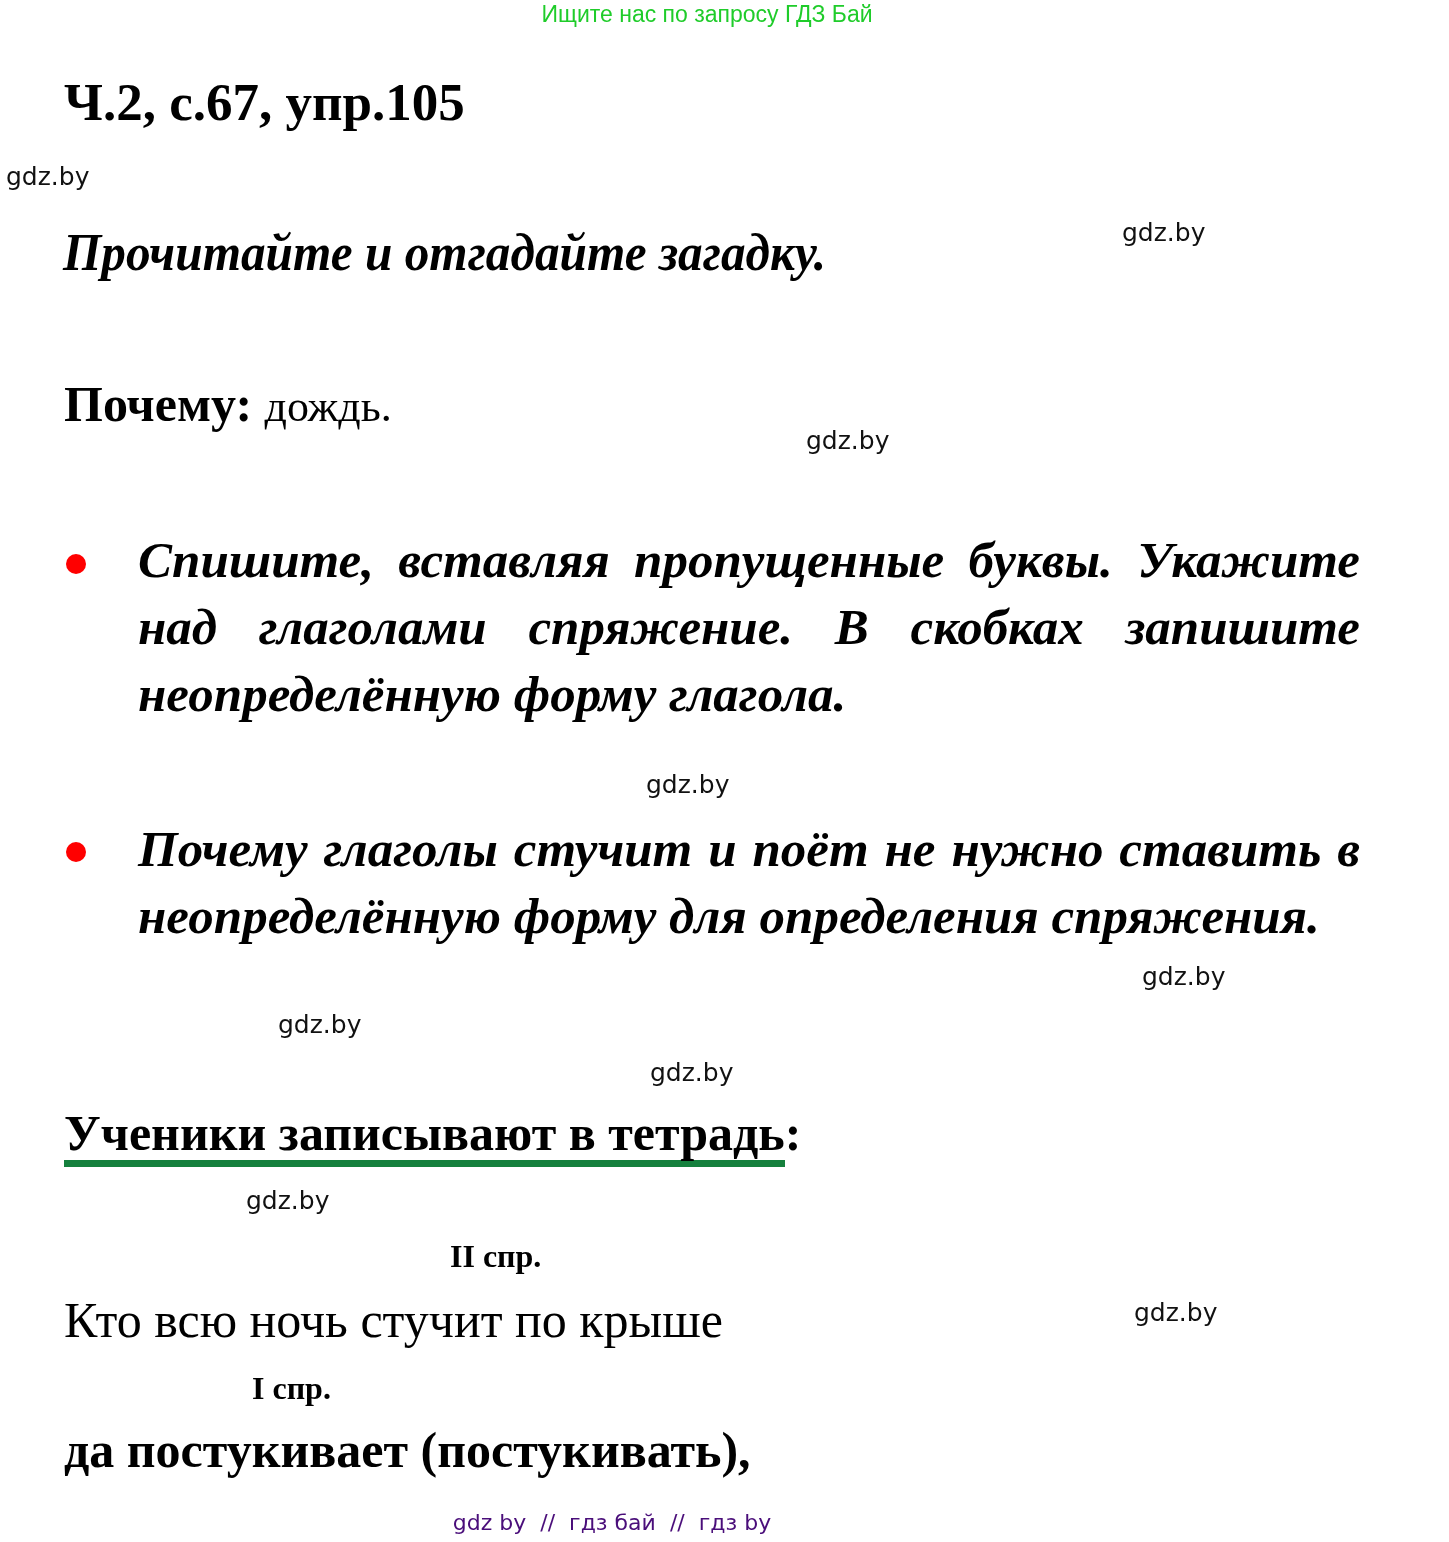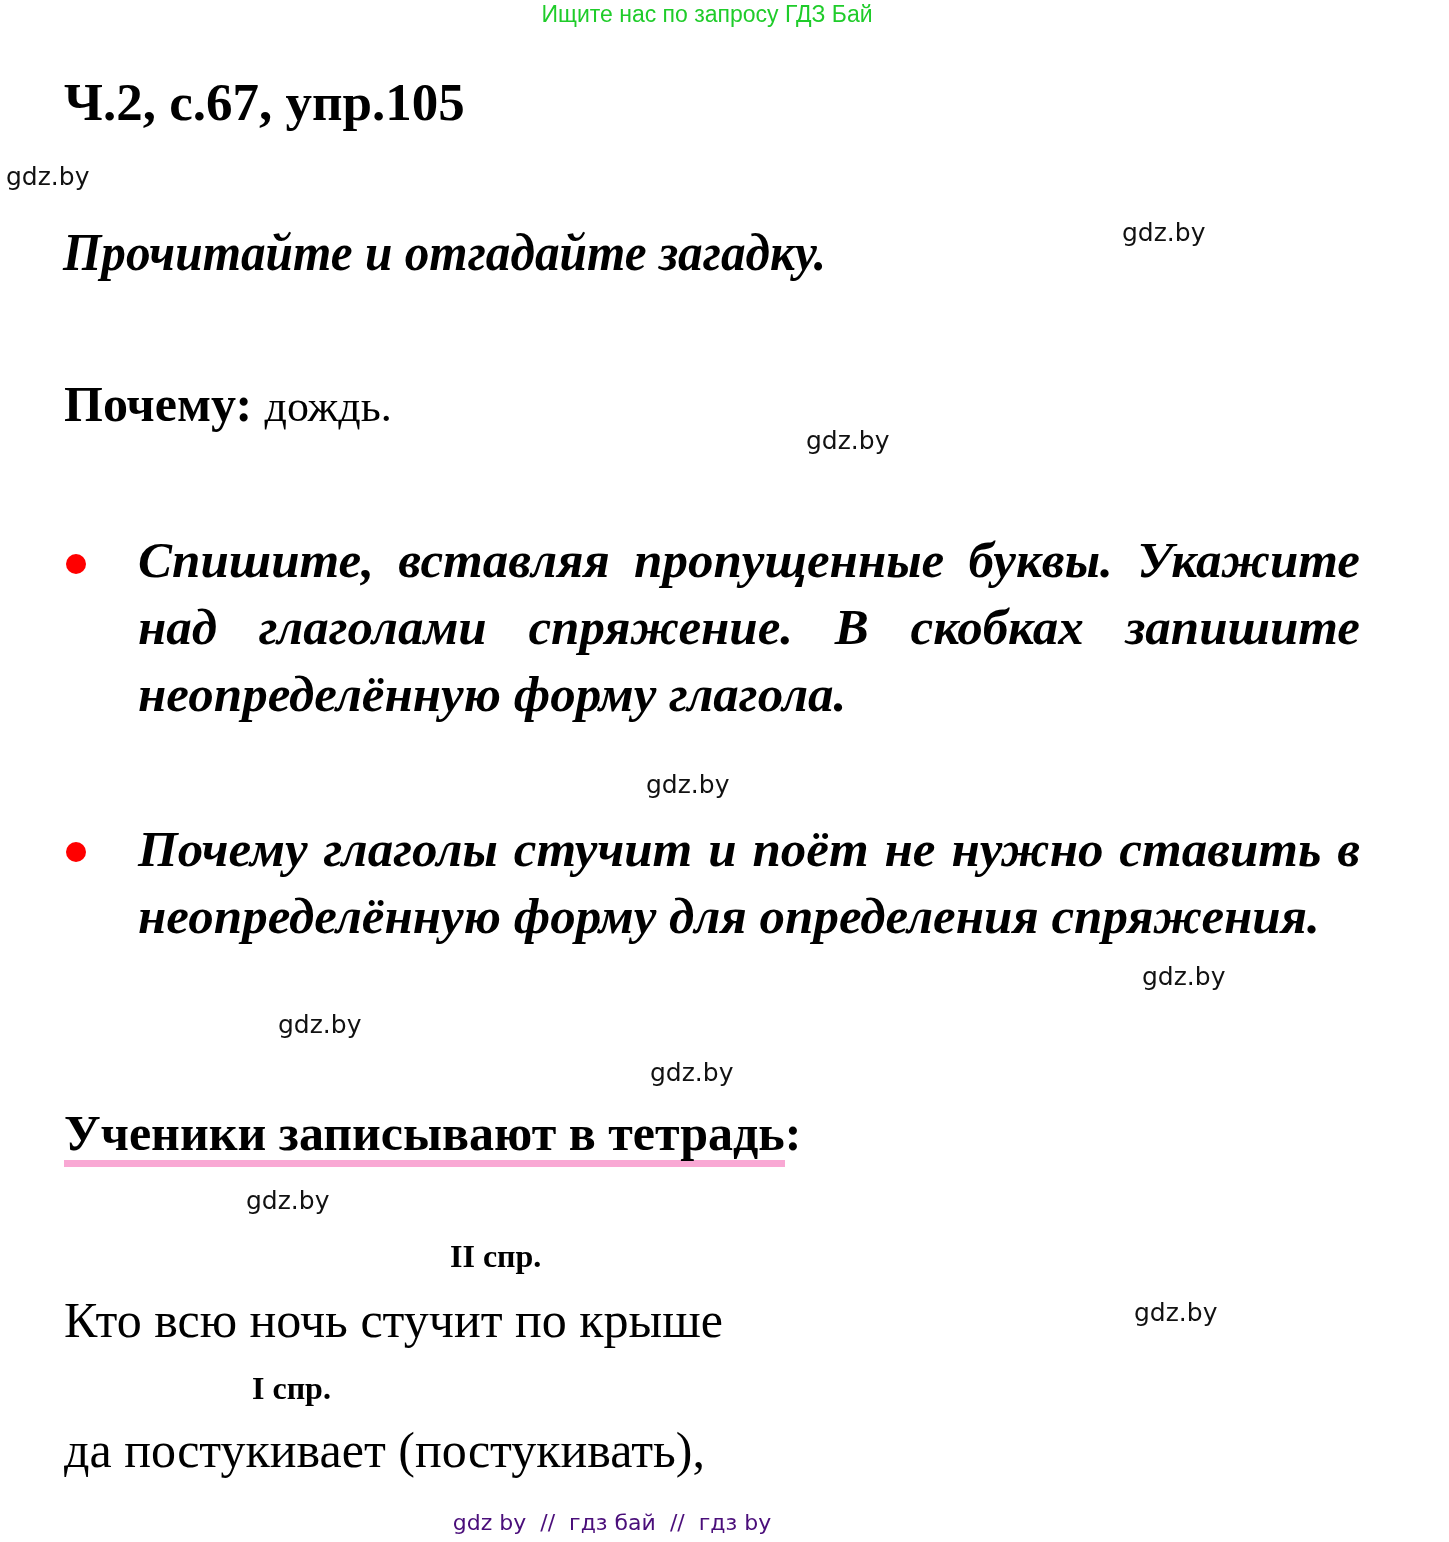--- a/index.html
+++ b/index.html
@@ -35,21 +35,21 @@
       left: 138px; width: 1222px; font-weight: bold; font-style: italic;
       font-size: 51px; line-height: 67px; text-align: justify; text-align-last: left;
     }
     .dot {
       width: 20px; height: 20px; border-radius: 50%; background: #ff0000;
     }
     .heading-ul {
       left: 64px; top: 1102px; font-weight: bold; font-size: 50px; line-height: 62px;
       white-space: nowrap;
     }
-    .heading-ul .u { border-bottom: 7px solid #f9a8d4; display: inline-block; line-height: 54px; }
+    .heading-ul .u { border-bottom: 7px solid #15803d; display: inline-block; line-height: 54px; }
     .conj {
       font-weight: bold; font-size: 32px; line-height: 40px; white-space: nowrap;
     }
     .line {
       left: 64px; font-size: 50px; line-height: 60px; white-space: nowrap;
     }
     .footer {
       left: 0; width: 1224px; top: 1508px; text-align: center;
       font-family: "DejaVu Sans", sans-serif; font-size: 22px; color: #4a0e7a;
       line-height: 30px; white-space: pre;
@@ -89,15 +89,15 @@
   <span class="u">Ученики записывают в тетрадь</span><span>:</span>
 </div>
 
 <div class="abs wm" style="left:246px; top:1186px;">gdz.by</div>
 
 <div class="abs conj" style="left:450px; top:1236px;">II спр.</div>
 <div class="abs line" style="top:1290px;">Кто всю ночь стучит по крыше</div>
 <div class="abs wm" style="left:1134px; top:1298px;">gdz.by</div>
 
 <div class="abs conj" style="left:252px; top:1368px;">I спр.</div>
-<div class="abs line" style="top:1420px;">да постукивает (постукивать),</div>
+<div class="abs line" style="top:1420px;font-weight:bold;">да постукивает (постукивать),</div>
 
 <div class="abs footer">gdz by  //  гдз бай  //  гдз by</div>
 
 </body></html>

